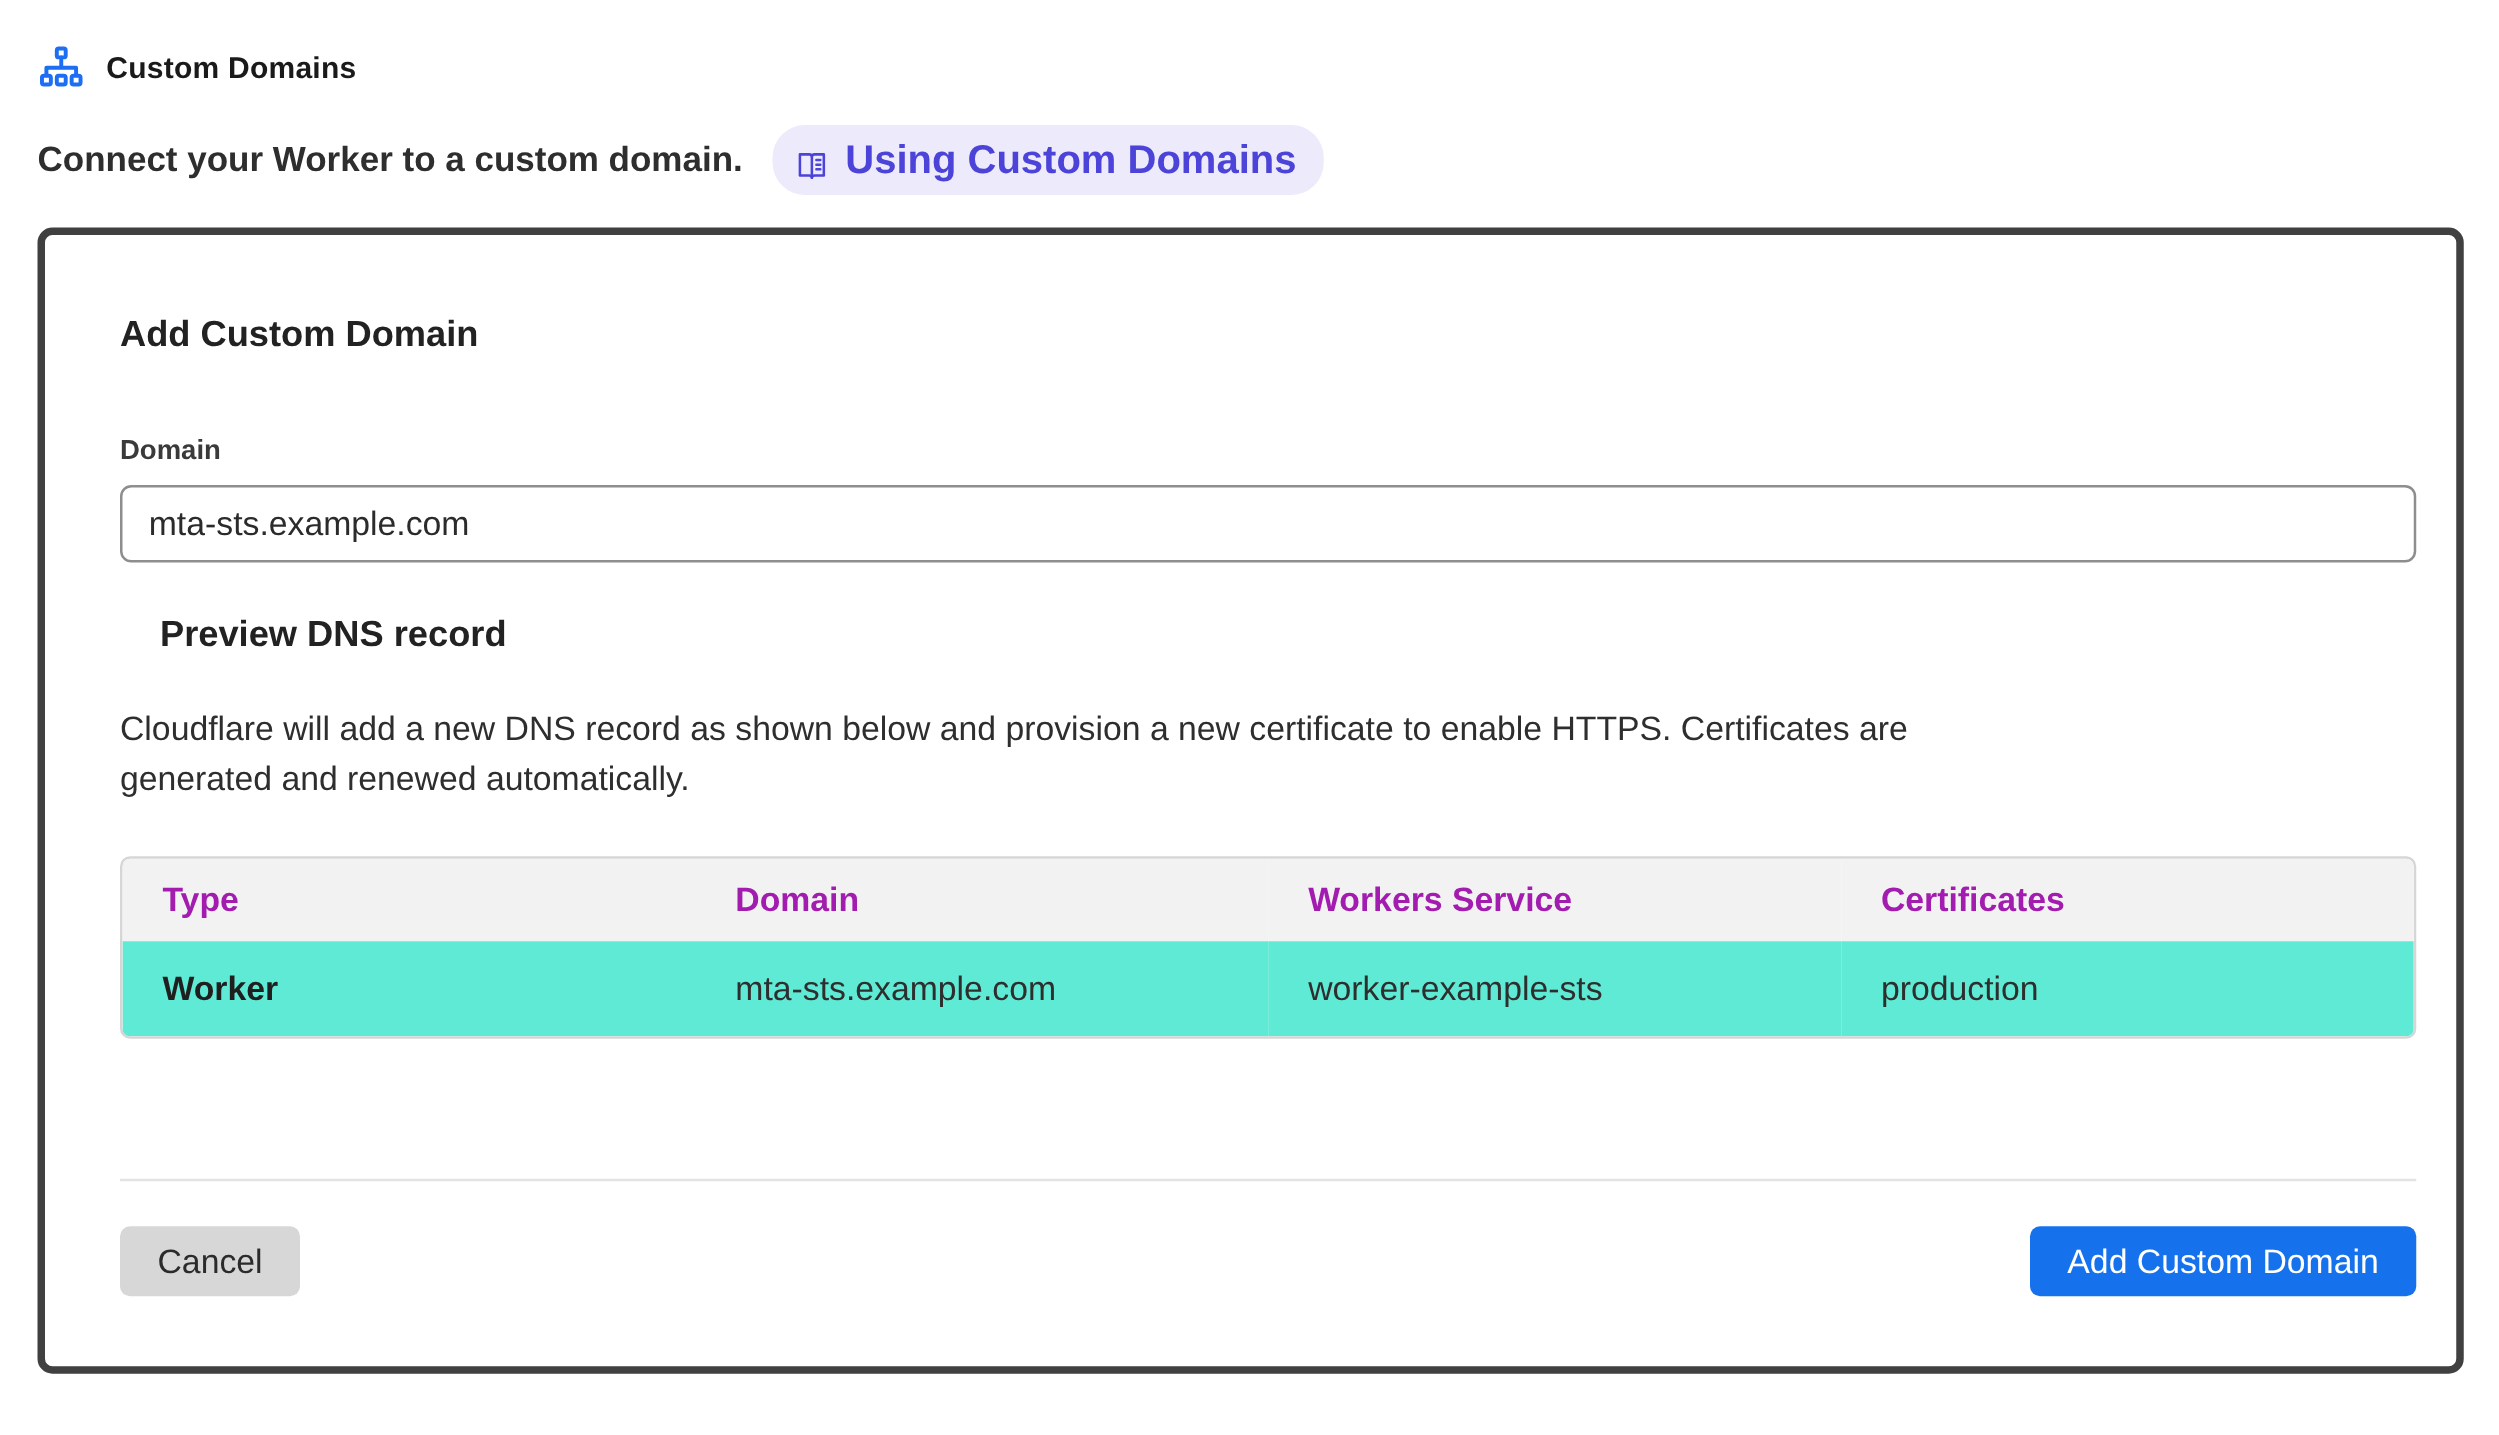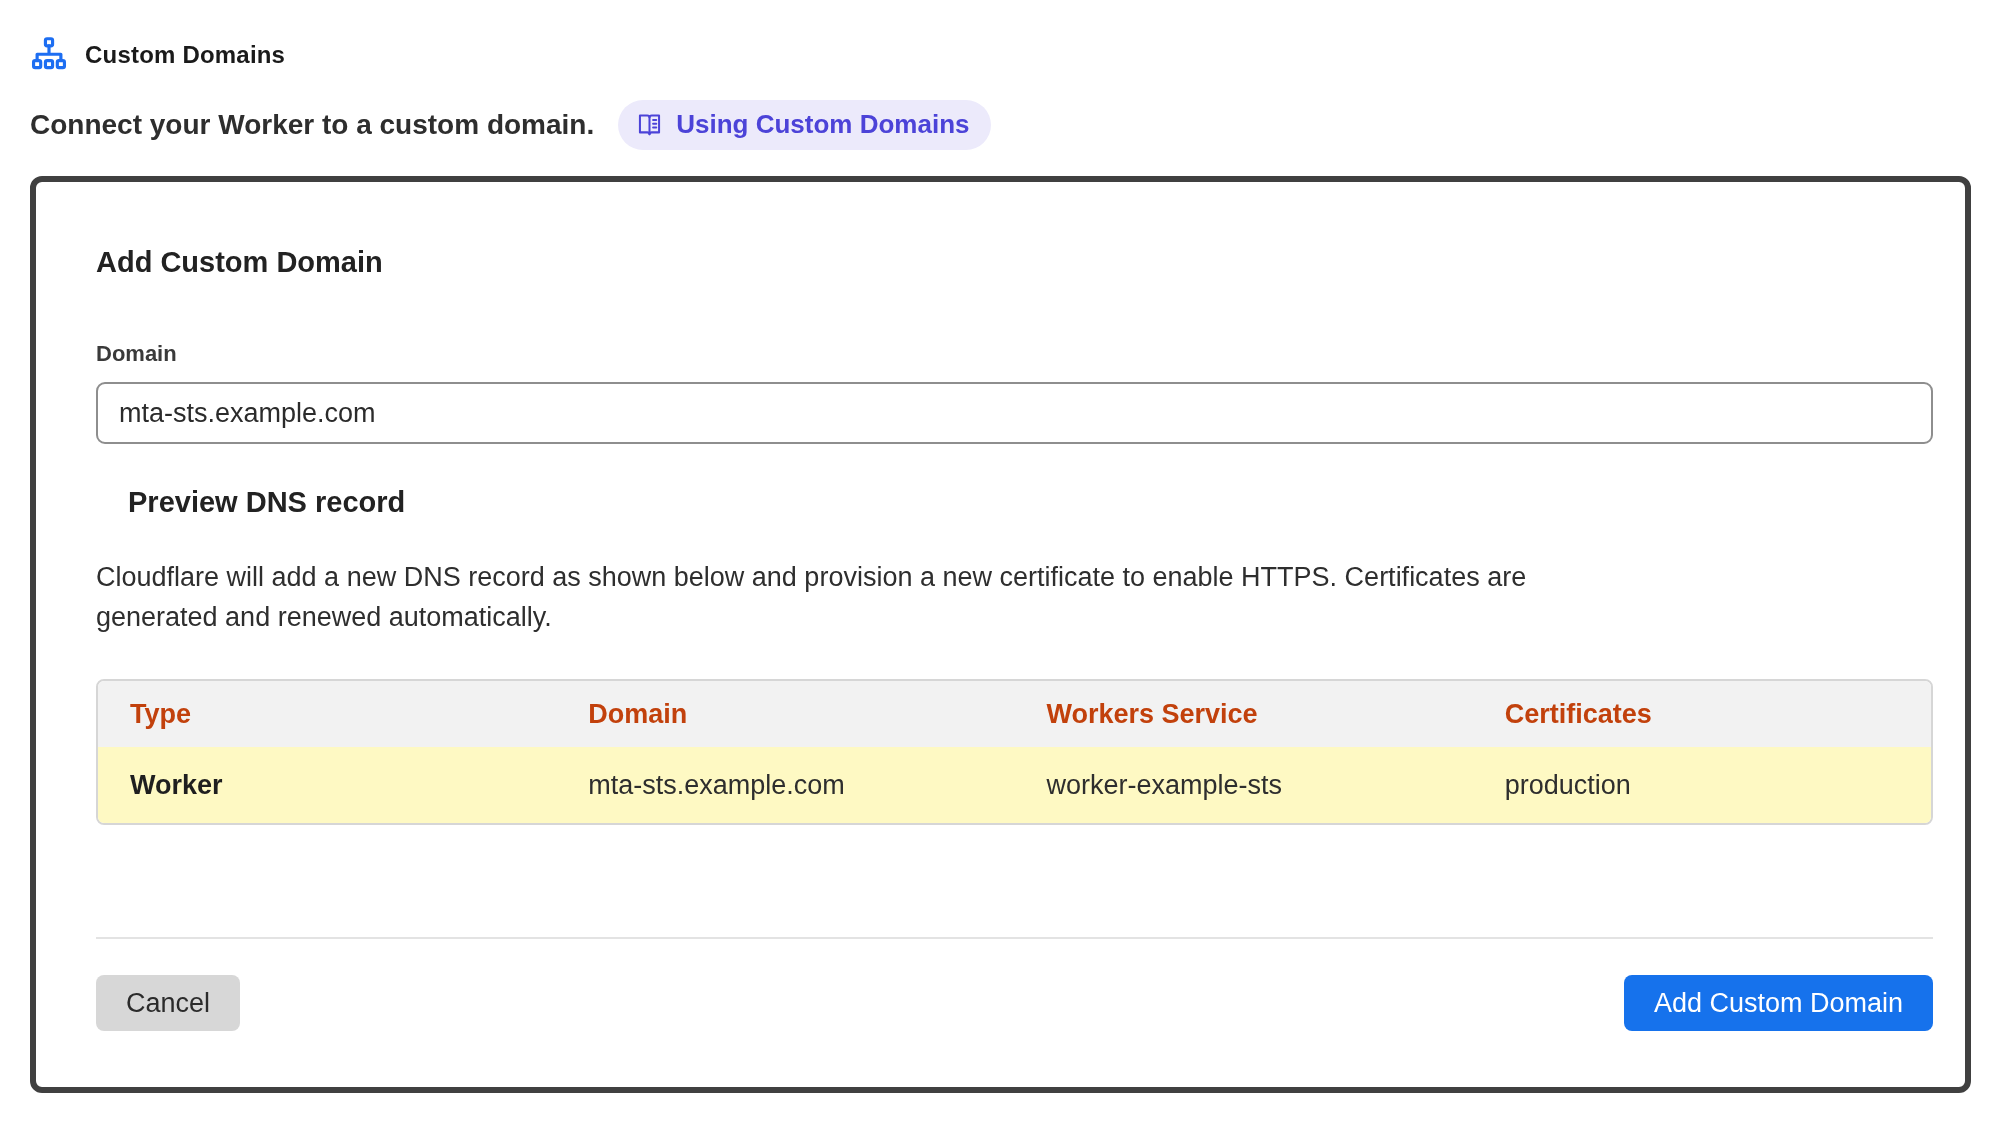--- a/index.html
+++ b/index.html
@@ -13,24 +13,24 @@
   .page { padding: 30px 28px 0 30px; }
 
   
   .header-row { display: flex; align-items: center; gap: 17px; margin-top: 6px; }
   .header-icon { width: 38px; height: 38px; flex: 0 0 auto; display: block; }
   .page-title { font-size: 24px; font-weight: 700; color: #1a1a1a; letter-spacing: .2px; }
 
   .subtitle-row { display: flex; align-items: center; gap: 24px; margin-top: 26px; font-weight: bold; }
   .subtitle { font-size: 28px; color: #2e2e2e; }
   .doc-badge {
-    display: inline-flex; align-items: center; gap: 13px;
+    display: inline-flex; align-items: flex-end; gap: 13px;
     background: #eceafb; color: #4c43d8;
     border-radius: 26px; padding: 9px 22px 10px 18px;
-    font-size: 26px; cursor: pointer; text-decoration: none;
+    font-size: 32px; cursor: pointer; text-decoration: none;
   }
   .doc-badge svg { width: 27px; height: 27px; display: block; }
 
   
   .card {
     margin-top: 26px;
     width: 1941px;
     border: 6px solid #404040;
     border-radius: 12px;
     padding: 64px 32px 56px 60px;
@@ -60,25 +60,25 @@
 
   
   .dns-table {
     margin-top: 42px; width: 100%;
     border: 2px solid #d6d6d6; border-radius: 8px;
     border-collapse: separate; border-spacing: 0;
     overflow: hidden;
   }
   .dns-table th {
     background: #f2f2f2;
-    text-align: left; font-size: 27px; font-weight: 600; color: #c2410c;
+    text-align: left; font-size: 27px; font-weight: 600; color: #a21caf;
     height: 66px; padding: 0 0 0 32px; width: 25%;
   }
   .dns-table td {
-    background: #fef9c3;
+    background: #5eead4;
     text-align: left; font-size: 27px; color: #2e2e2e;
     height: 76px; padding: 0 0 0 32px;
   }
   .dns-table td.cell-type { font-weight: 700; color: #1f1f1f; }
 
   
   .divider { margin-top: 112px; height: 2px; background: #e3e3e3; }
   .footer-actions {
     margin-top: 36px;
     display: flex; justify-content: space-between; align-items: center; gap: 20px;

